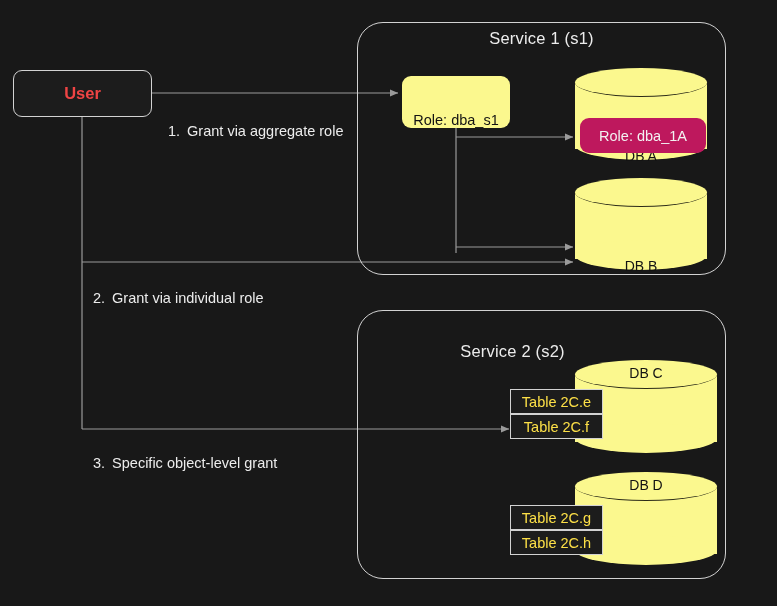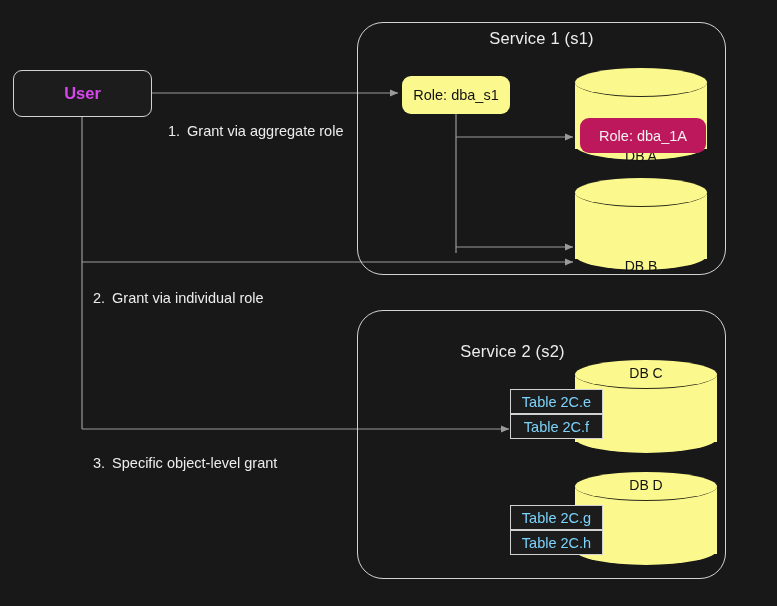--- a/index.html
+++ b/index.html
@@ -46,21 +46,21 @@
     letter-spacing: .2px;
     white-space: nowrap;
   }
 
   
   .user-node {
     position: absolute;
     border: 1px solid #d2d2d2;
     border-radius: 9px;
     background: #1c1c1c;
-    color: #d946ef;
+    color: #ef4444;
     font-weight: bold;
     font-size: 16.5px;
     display: flex;
     align-items: center;
     justify-content: center;
   }
 
   
   .role-pill {
     position: absolute;
@@ -121,21 +121,21 @@
     align-items: center;
     justify-content: center;
     white-space: nowrap;
     z-index: 4;
   }
   
   .table-chip {
     position: absolute;
     background: #1c1c1c;
     border: 1px solid #d2d2d2;
-    color: #7dd3fc;
+    color: #fde047;
     font-size: 14.5px;
     display: flex;
     align-items: center;
     justify-content: center;
     white-space: nowrap;
     z-index: 4;
   }
 
   
   .edge-label {
@@ -185,21 +185,21 @@
     <span class="num">3.</span><span>Specific object-level grant</span>
   </div>
 
   <div class="user-node" style="left:13px; top:70px; width:139px; height:47px;">
     <span>User</span>
   </div>
 
   <div class="service-box" style="left:357px; top:22px; width:369px; height:253px;"></div>
   <div class="service-title" style="left:357px; top:29px; width:369px;">Service 1 (s1)</div>
 
-  <div class="role-pill" style="left:402px; top:76px; width:108px; height:38px;">
+  <div class="role-pill" style="left:402px; top:76px; width:108px; height:52px;align-items:flex-end;">
     <span>Role: dba_s1</span>
   </div>
 
   <div class="db" style="left:575px; top:68px; width:132px; height:95px;">
     <div class="db-body" style="top:14px; height:67px;"></div>
     <div class="db-bottom" style="top:62px; height:30px;"></div>
     <div class="db-top" style="height:29px;"></div>
     <div class="db-label" style="top:80px;">DB A</div>
     <div class="db-role-chip" style="left:5px; top:50px; width:126px; height:35px;">
       <span>Role: dba_1A</span>

